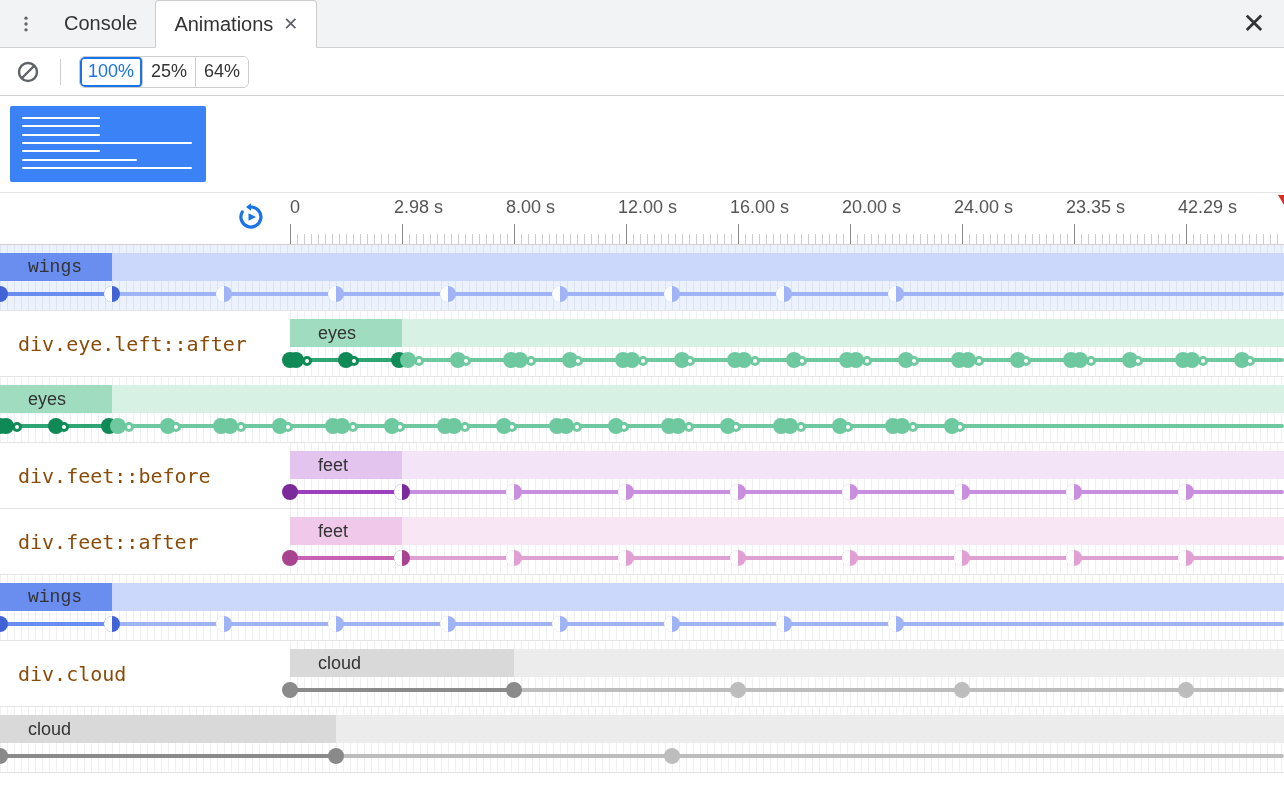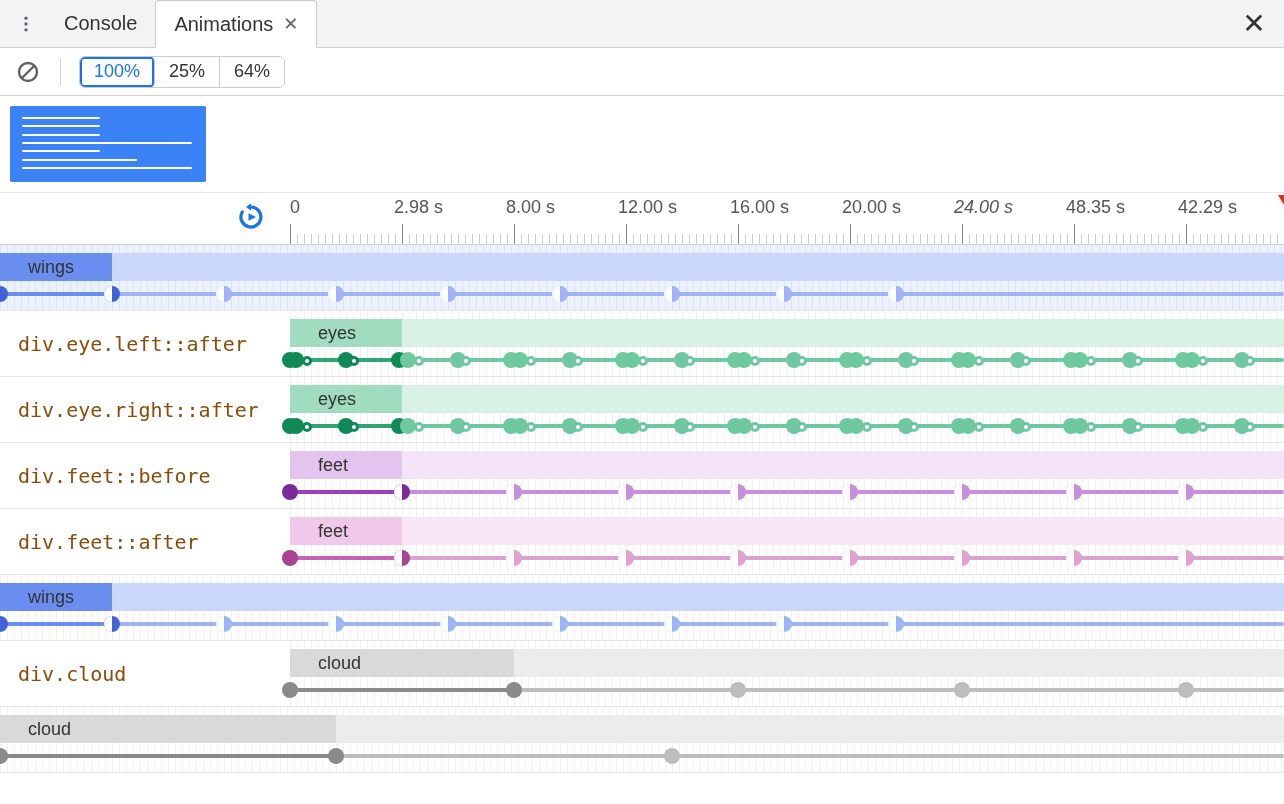--- a/index.html
+++ b/index.html
@@ -85,21 +85,21 @@
   .clear-icon svg { width:24px;height:24px; }
   .sep-v { width:1px; height:26px; background:#d0d0d0; }
   .speed-group {
     display:flex;
     border:1px solid #ccc;
     border-radius:6px;
     overflow:hidden;
     height:32px;
   }
   .speed-btn {
-    padding: 0 14px;
+    padding: 0 8px;
     display:flex;align-items:center;justify-content:center;
     font-size:18px;
     border-right:1px solid #ccc;
     cursor:pointer;
     color:#333;
     background:#fff;
   }
   .speed-btn:last-child { border-right:none; }
   .speed-btn.selected {
     color:#1a73e8;
@@ -256,21 +256,21 @@
   .dot.hollow { background:#fff !important; }
   .dot.half::after{
     content:"";
     position:absolute;
     left:0;top:0;bottom:0;width:50%;
     background:#fff;
     border-top-left-radius:16px;
     border-bottom-left-radius:16px;
   }
   
-  .blue-strong{background:#6a8df0;}
+  .blue-strong{background:#6a8df0;font-family:Liberation Mono, monospace;}
   .blue-weak{background:#ccd8fb;}
   .blue-line{background:#6a8df0;}
   .blue-line-weak{background:#9eb4f6;}
   .blue-dark{background:#4263d6;}
 
   .green-strong{background:#9fdcc0;}
   .green-weak{background:#d7f1e4;}
   .green-line{background:#2fa574;}
   .green-line-weak{background:#6fc9a0;}
   .green-dark{background:#0f8a57;}
@@ -368,22 +368,22 @@
       </div>
     </div>
     <div class="ruler-right" id="ruler-right">
       <div class="ruler-labels" id="ruler-labels">
           <span style="left: 0px;">0</span>
           <span style="left: 104px;">2.98 s</span>
           <span style="left: 216px;">8.00 s</span>
           <span style="left: 328px;">12.00 s</span>
           <span style="left: 440px;">16.00 s</span>
           <span style="left: 552px;">20.00 s</span>
-          <span style="left: 664px; font-style: italic;">24.00 s</span>
-          <span style="left: 776px;">48.35 s</span>
+          <span style="left: 664px;">24.00 s</span>
+          <span style="left: 776px;">23.35 s</span>
           <span style="left: 888px;">42.29 s</span>
         </div>
       <div class="ruler-ticks">
         <div class="minor"></div>
         <div class="ticks-inner"></div>
       </div>
       <div class="scrub-marker" id="scrub-marker" style="left: 994px;"></div>
     </div>
   </div>
   <div class="track-rows" id="track-rows">
@@ -458,21 +458,20 @@
           <div class="dot hollow" style="border: 3px solid rgb(111, 201, 160); background: rgb(255, 255, 255); width: 10px; height: 10px; bottom: 10px; left: 848.4px;"></div>
           <div class="dot green-line-weak" style="left: 893.2px;"></div>
           <div class="dot green-line-weak" style="left: 901.6px;"></div>
           <div class="dot hollow" style="border: 3px solid rgb(111, 201, 160); background: rgb(255, 255, 255); width: 10px; height: 10px; bottom: 10px; left: 912.8px;"></div>
           <div class="dot green-line-weak" style="left: 952px;"></div>
           <div class="dot hollow" style="border: 3px solid rgb(111, 201, 160); background: rgb(255, 255, 255); width: 10px; height: 10px; bottom: 10px; left: 960.4px;"></div>
           <div class="dot start green-dark" style="left: 0px;"></div>
         </div>
       </div>
       <div class="track-row">
-        <div class="track-label">div.eye.right::after</div>
         <div class="track-lane">
           <div class="minor-grid"></div>
           <div class="block green-strong" style="width: 112px;">
             <span>eyes</span>
           </div>
           <div class="tint-rest green-weak" style="left: 112px;"></div>
           <div class="baseline green-line-weak"></div>
           <div class="seg-bold green-line" style="left: 0px; width: 112px;"></div>
           <div class="dot green-dark" style="left: 5.6px;"></div>
           <div class="dot hollow" style="border: 3px solid rgb(15, 138, 87); background: rgb(255, 255, 255); width: 10px; height: 10px; bottom: 10px; left: 16.8px;"></div>

